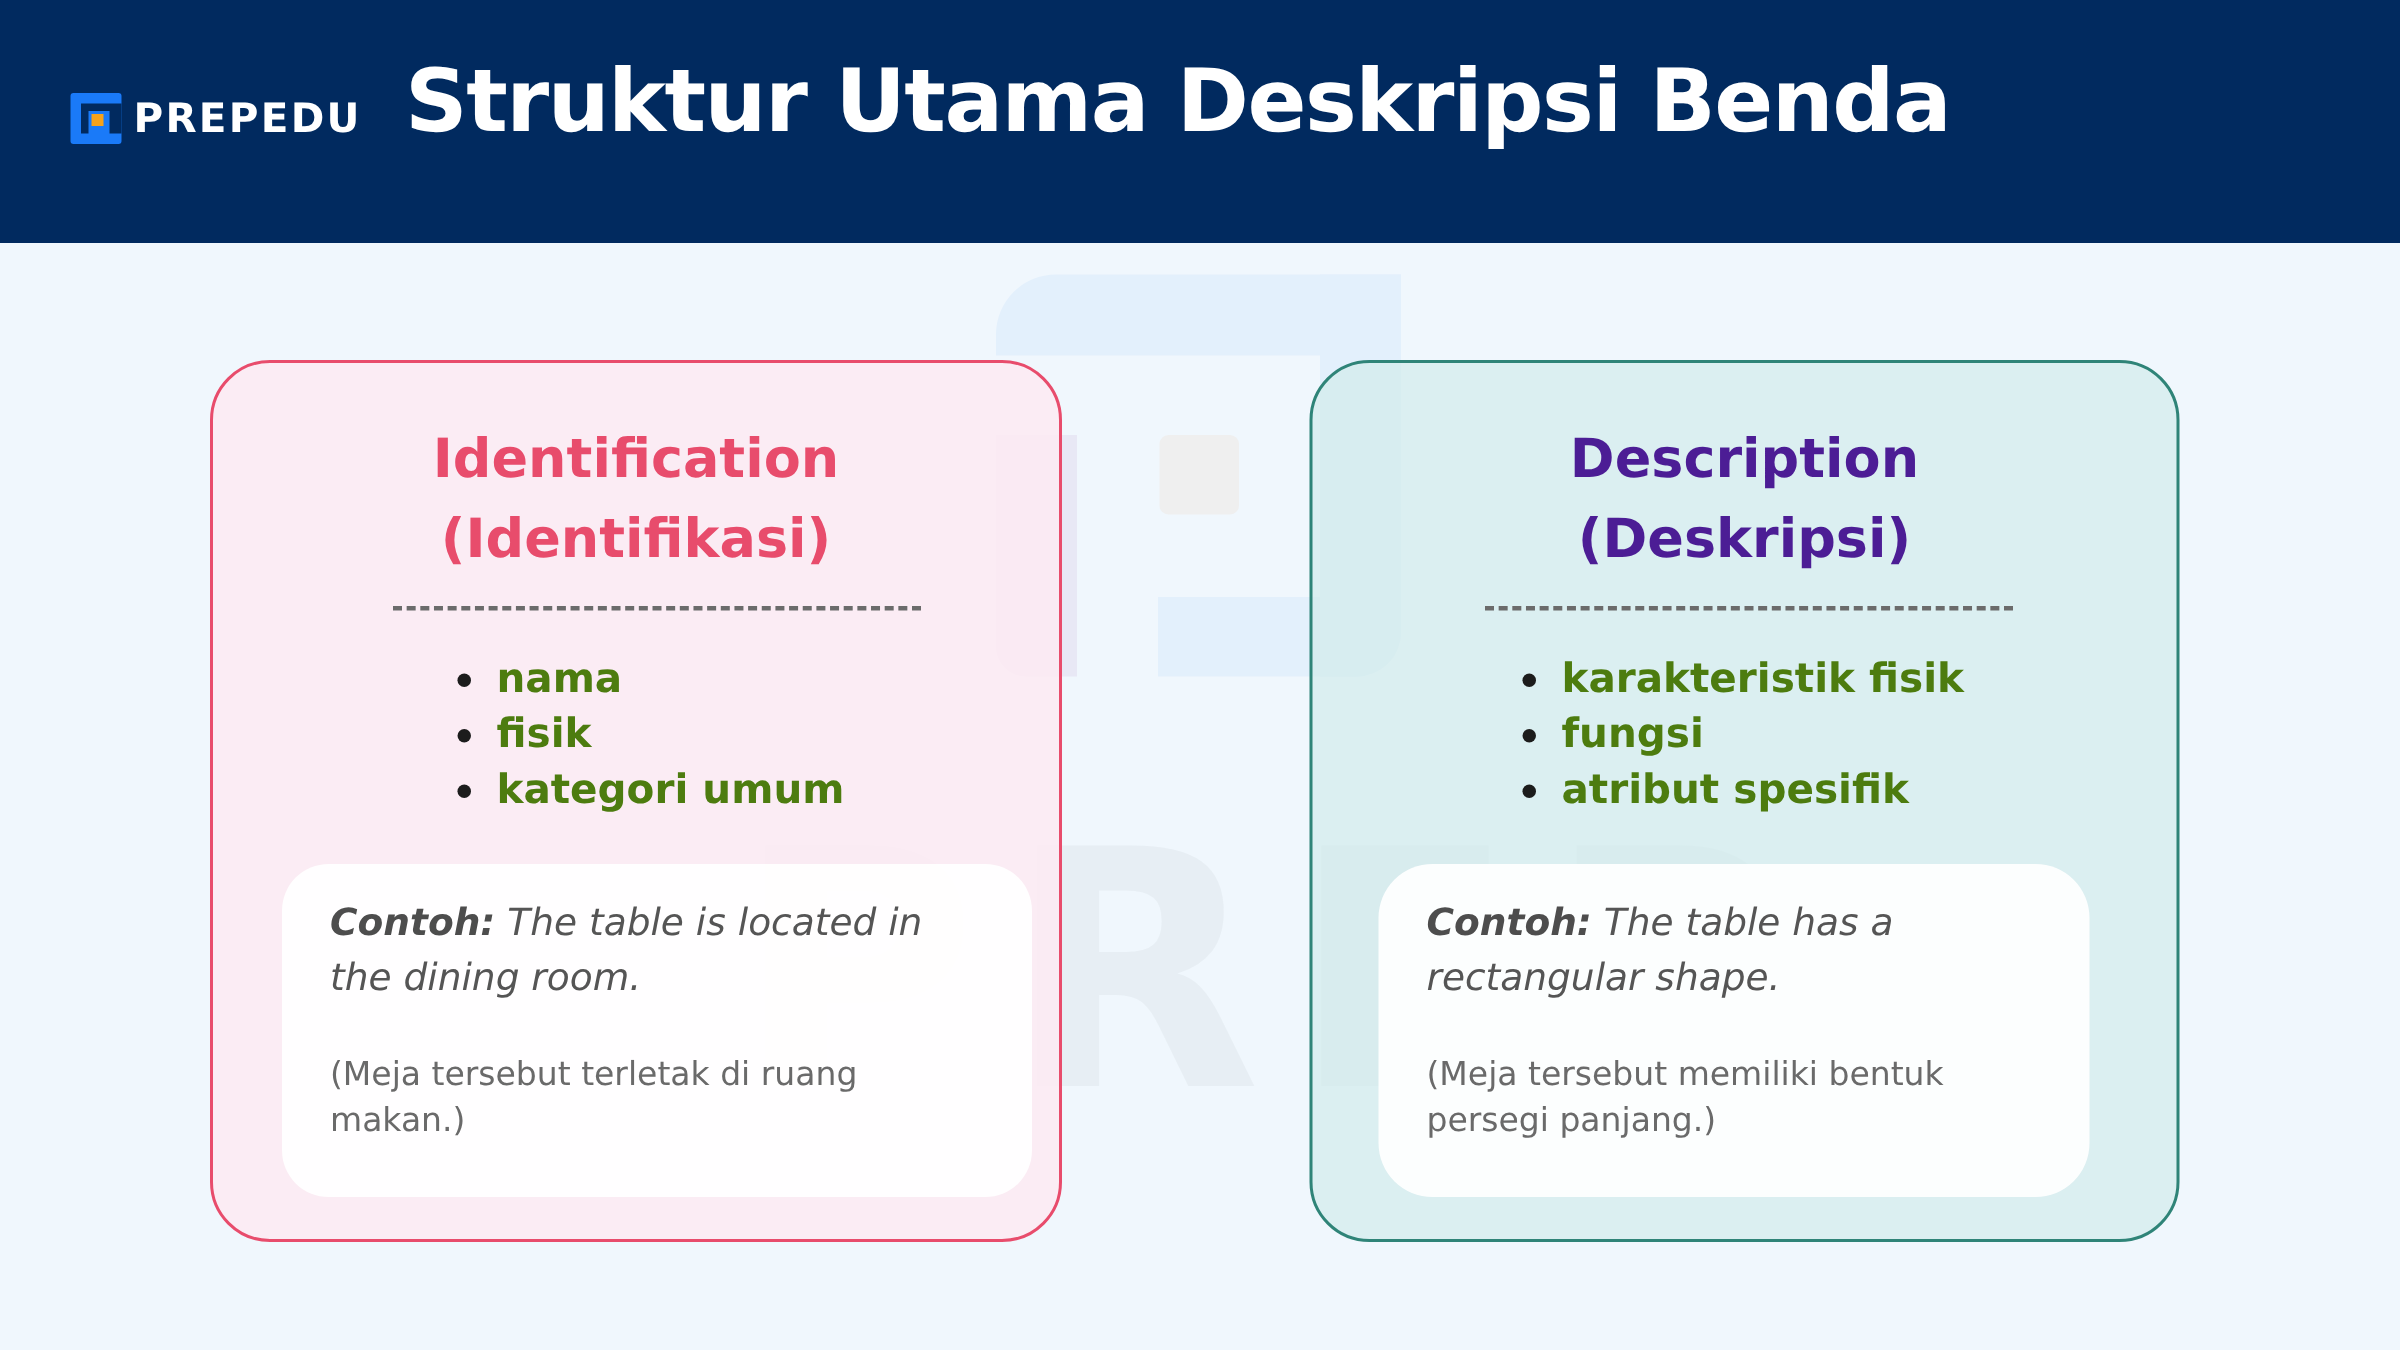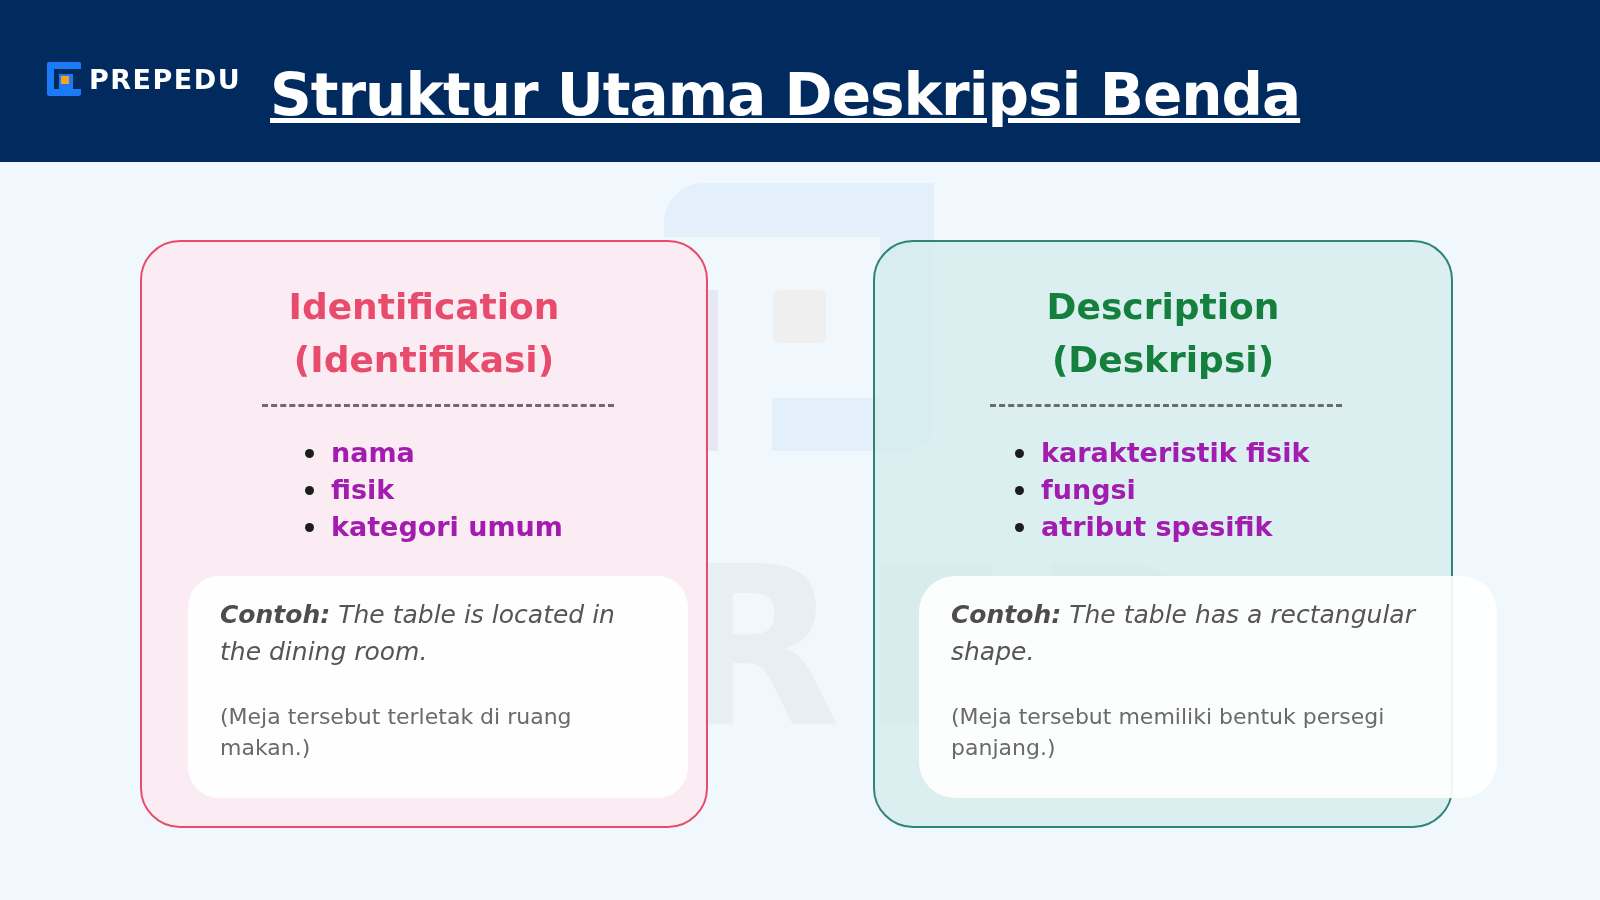--- a/index.html
+++ b/index.html
@@ -33,23 +33,23 @@
   }
   .logo-mark .dot {
     position: absolute; left: 14px; top: 14px; width: 8px; height: 8px;
     background: #f6a21b;
   }
   .logo-text {
     margin-left: 8px; color: #ffffff; font-family: "DejaVu Sans", sans-serif;
     font-weight: bold; font-size: 27px; letter-spacing: 1.5px;
   }
   .title {
-    position: absolute; left: 270px; top: 61px;
+    position: absolute; left: 270px; top: 33px;
     color: #ffffff; font-family: "DejaVu Sans", sans-serif; font-weight: bold;
-    font-size: 58px; letter-spacing: -1px; white-space: nowrap; text-decoration: underline;
+    font-size: 58px; letter-spacing: -1px; white-space: nowrap;
   }
 
   
   .wm { position: absolute; pointer-events: none; }
   .wm-frame-top { left: 664px; top: 183px; width: 270px; height: 54px; background: #e3f0fc; border-radius: 40px 0 0 0; }
   .wm-frame-right { left: 880px; top: 183px; width: 54px; height: 268px; background: #e3f0fc; border-radius: 0 0 30px 0; }
   .wm-frame-left { left: 664px; top: 290px; width: 54px; height: 161px; background: #e8e8f5; border-radius: 0 0 0 20px; }
   .wm-frame-bottom { left: 772px; top: 398px; width: 162px; height: 53px; background: #e3f0fc; border-radius: 0 0 30px 0; }
   .wm-square { left: 773px; top: 290px; width: 53px; height: 53px; background: #efefef; border-radius: 6px; }
   .wm-prep {
@@ -63,47 +63,47 @@
     border: 2px solid;
   }
   .card-id { left: 140px; width: 568px; background: rgba(253,234,242,0.85); border-color: #e84c6c; }
   .card-desc { left: 873px; width: 580px; background: rgba(210,235,235,0.7); border-color: #2f8478; }
 
   .card-title {
     position: absolute; left: 0; right: 0; top: 38px; text-align: center;
     font-family: "DejaVu Sans", sans-serif; font-weight: bold; font-size: 36px; line-height: 53px;
   }
   .card-id .card-title { color: #e84c6c; }
-  .card-desc .card-title { color: #15803d; }
+  .card-desc .card-title { color: #4c1d95; }
 
   .dash {
     position: absolute; top: 162px; height: 0; border-top: 3px dashed #6b6b6b;
   }
   .card-id .dash { left: 120px; width: 352px; }
   .card-desc .dash { left: 115px; width: 352px; }
 
   .bullets {
     position: absolute; top: 192px; list-style: none;
     font-family: "DejaVu Sans", sans-serif; font-weight: bold; font-size: 27px; line-height: 37px;
-    color: #a21caf;
+    color: #4d7c0f;
   }
   .card-id .bullets { left: 163px; }
   .card-desc .bullets { left: 140px; }
   .bullets li { position: relative; padding-left: 26px; }
   .bullets li .dot {
     position: absolute; left: 0; top: 15px; width: 9px; height: 9px; border-radius: 50%; background: #1c1c1c;
   }
 
   .example {
     position: absolute; top: 334px; height: 222px; border-radius: 36px; background: rgba(255,255,255,0.92);
     padding: 20px 32px;
     color: #555555; font-family: "DejaVu Sans", sans-serif;
   }
   .card-id .example { left: 46px; width: 500px; border-radius: 31px; }
-  .card-desc .example { left: 44px; width: 578px; }
+  .card-desc .example { left: 44px; width: 474px; }
   .example .en { font-style: italic; font-size: 25px; line-height: 37px; }
   .example .en b { font-weight: bold; color: #4d4d4d; }
   .example .id { margin-top: 31px; font-size: 22px; line-height: 31px; color: #6a6a6a; }
 </style>
 </head>
 <body>
 
 <div class="header">
   <div class="logo">
     <div class="logo-mark">

